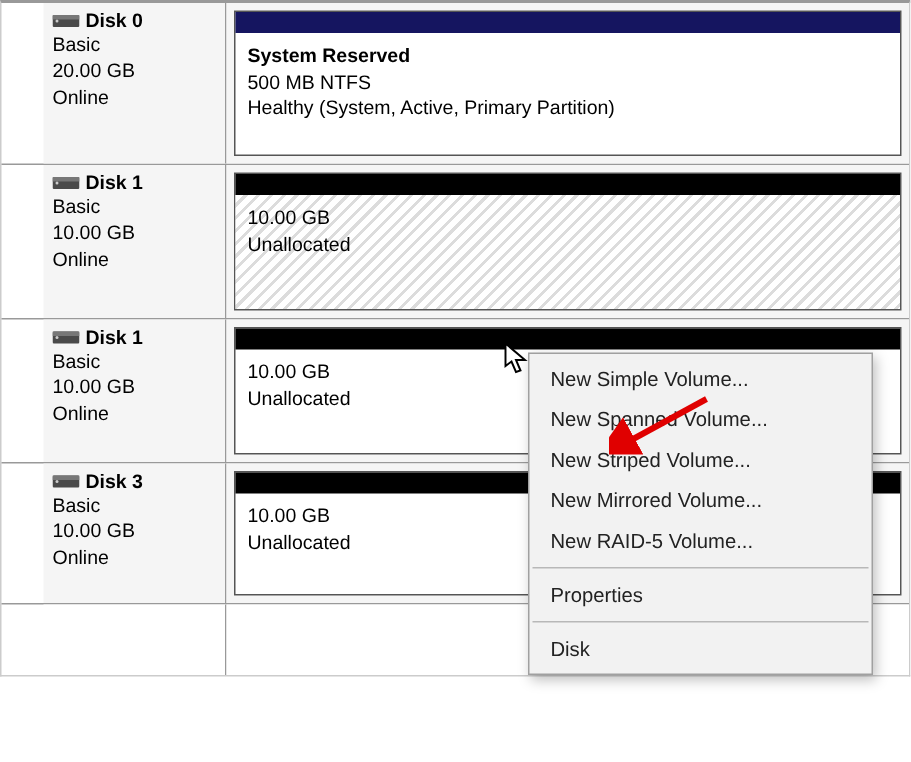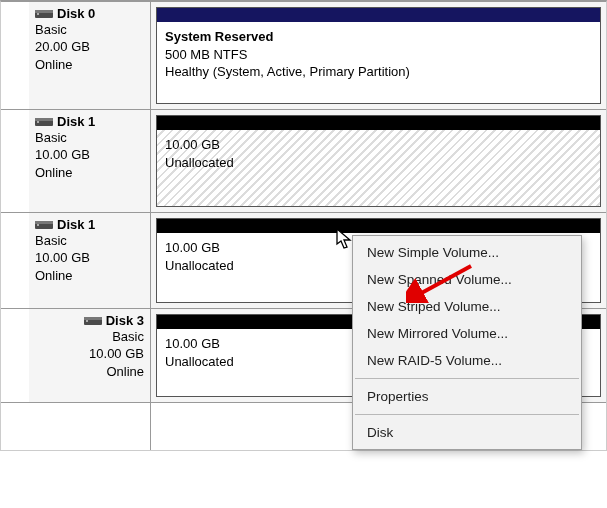--- a/index.html
+++ b/index.html
@@ -29,21 +29,21 @@
     border-right: 1px solid #999;
     padding: 4px 6px 20px 6px;
     display: flex;
     flex-direction: column;
     background: #f5f5f5;
     gap: 1px;
   }
   .disk-row.h0 .disk-left { height: 107px; }
   .disk-row.h1 .disk-left { height: 102px; }
   .disk-row.h2 .disk-left { height: 95px; }
-  .disk-row.h3 .disk-left { height: 93px; align-items: flex-end; }
+  .disk-row.h3 .disk-left { height: 93px; }
   .disk-row.h4 { border-bottom: none; }
   .disk-row.h4 .disk-left { height: 47px; background: #fff; }
   .disk-row.h4 .disk-right{ background: #fff;}
   .disk-title-line { display: flex; align-items: center; gap: 4px; font-weight: bold; }
   .disk-title-line svg { flex-shrink: 0; }
   .disk-left-line { line-height: 1.25; }
   .disk-right {
     flex: 1;
     background: #f5f5f5;
     padding: 5px 5px 5px 5px;

